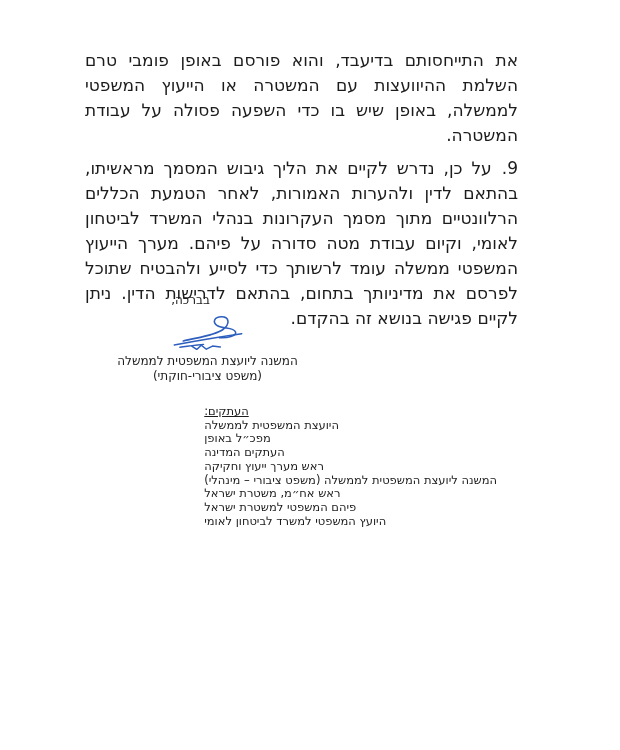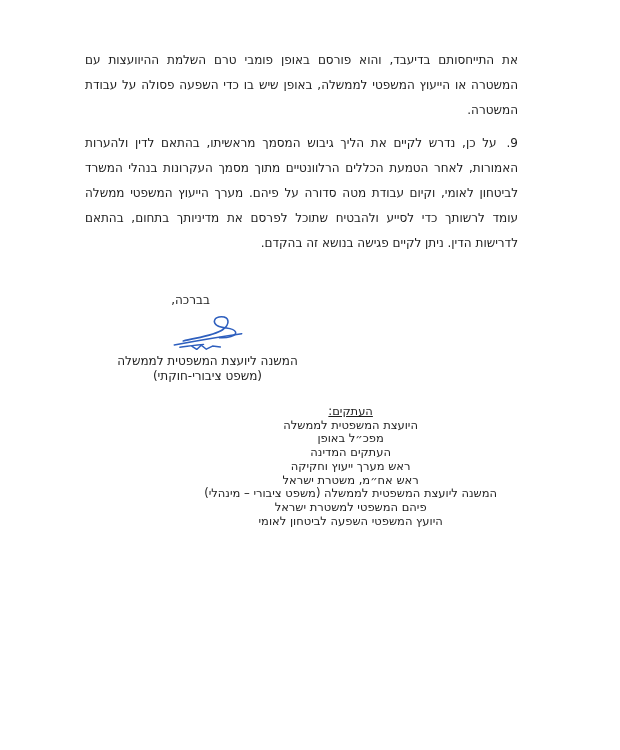--- a/index.html
+++ b/index.html
@@ -16,21 +16,21 @@
     color: #1c1c1c;
     overflow: hidden;
     direction: rtl;
   }
   
   .body-text {
     position: absolute;
     top: 48px;
     right: 102px;
     width: 433px;
-    font-size: 12px;
+    font-size: 17px;
     line-height: 25px;
     direction: rtl;
   }
   .para {
     text-align: justify;
   }
   .numbered-item {
     margin-top: 8px;
     text-align: justify;
   }
@@ -59,21 +59,21 @@
   }
   .signer-line {
     white-space: nowrap;
   }
   
   .copies {
     position: absolute;
     top: 405px;
     right: 123px;
     direction: rtl;
-    text-align: center;
+    text-align: left;
     font-size: 11.5px;
     line-height: 13.7px;
   }
   .copies-heading {
     text-decoration: underline;
   }
 </style>
 </head>
 <body>
 
@@ -96,19 +96,19 @@
     <div class="signer-line">המשנה ליועצת המשפטית לממשלה</div>
     <div class="signer-line">(משפט ציבורי-חוקתי)</div>
   </div>
 
   <div class="copies">
     <div class="copies-heading">העתקים:</div>
     <div>היועצת המשפטית לממשלה</div>
     <div>מפכ״ל באופן</div>
     <div>העתקים המדינה</div>
     <div>ראש מערך ייעוץ וחקיקה</div>
+    <div>המשנה ליועצת המשפטית לממשלה (משפט ציבורי – מינהלי)</div>
     <div>ראש אח״מ, משטרת ישראל</div>
-    <div>המשנה ליועצת המשפטית לממשלה (משפט ציבורי – מינהלי)</div>
     <div>פיהם המשפטי למשטרת ישראל</div>
-    <div>היועץ המשפטי השפעה לביטחון לאומי</div>
+    <div>היועץ המשפטי למשרד לביטחון לאומי</div>
   </div>
 
 </div>
 
 </body></html>

